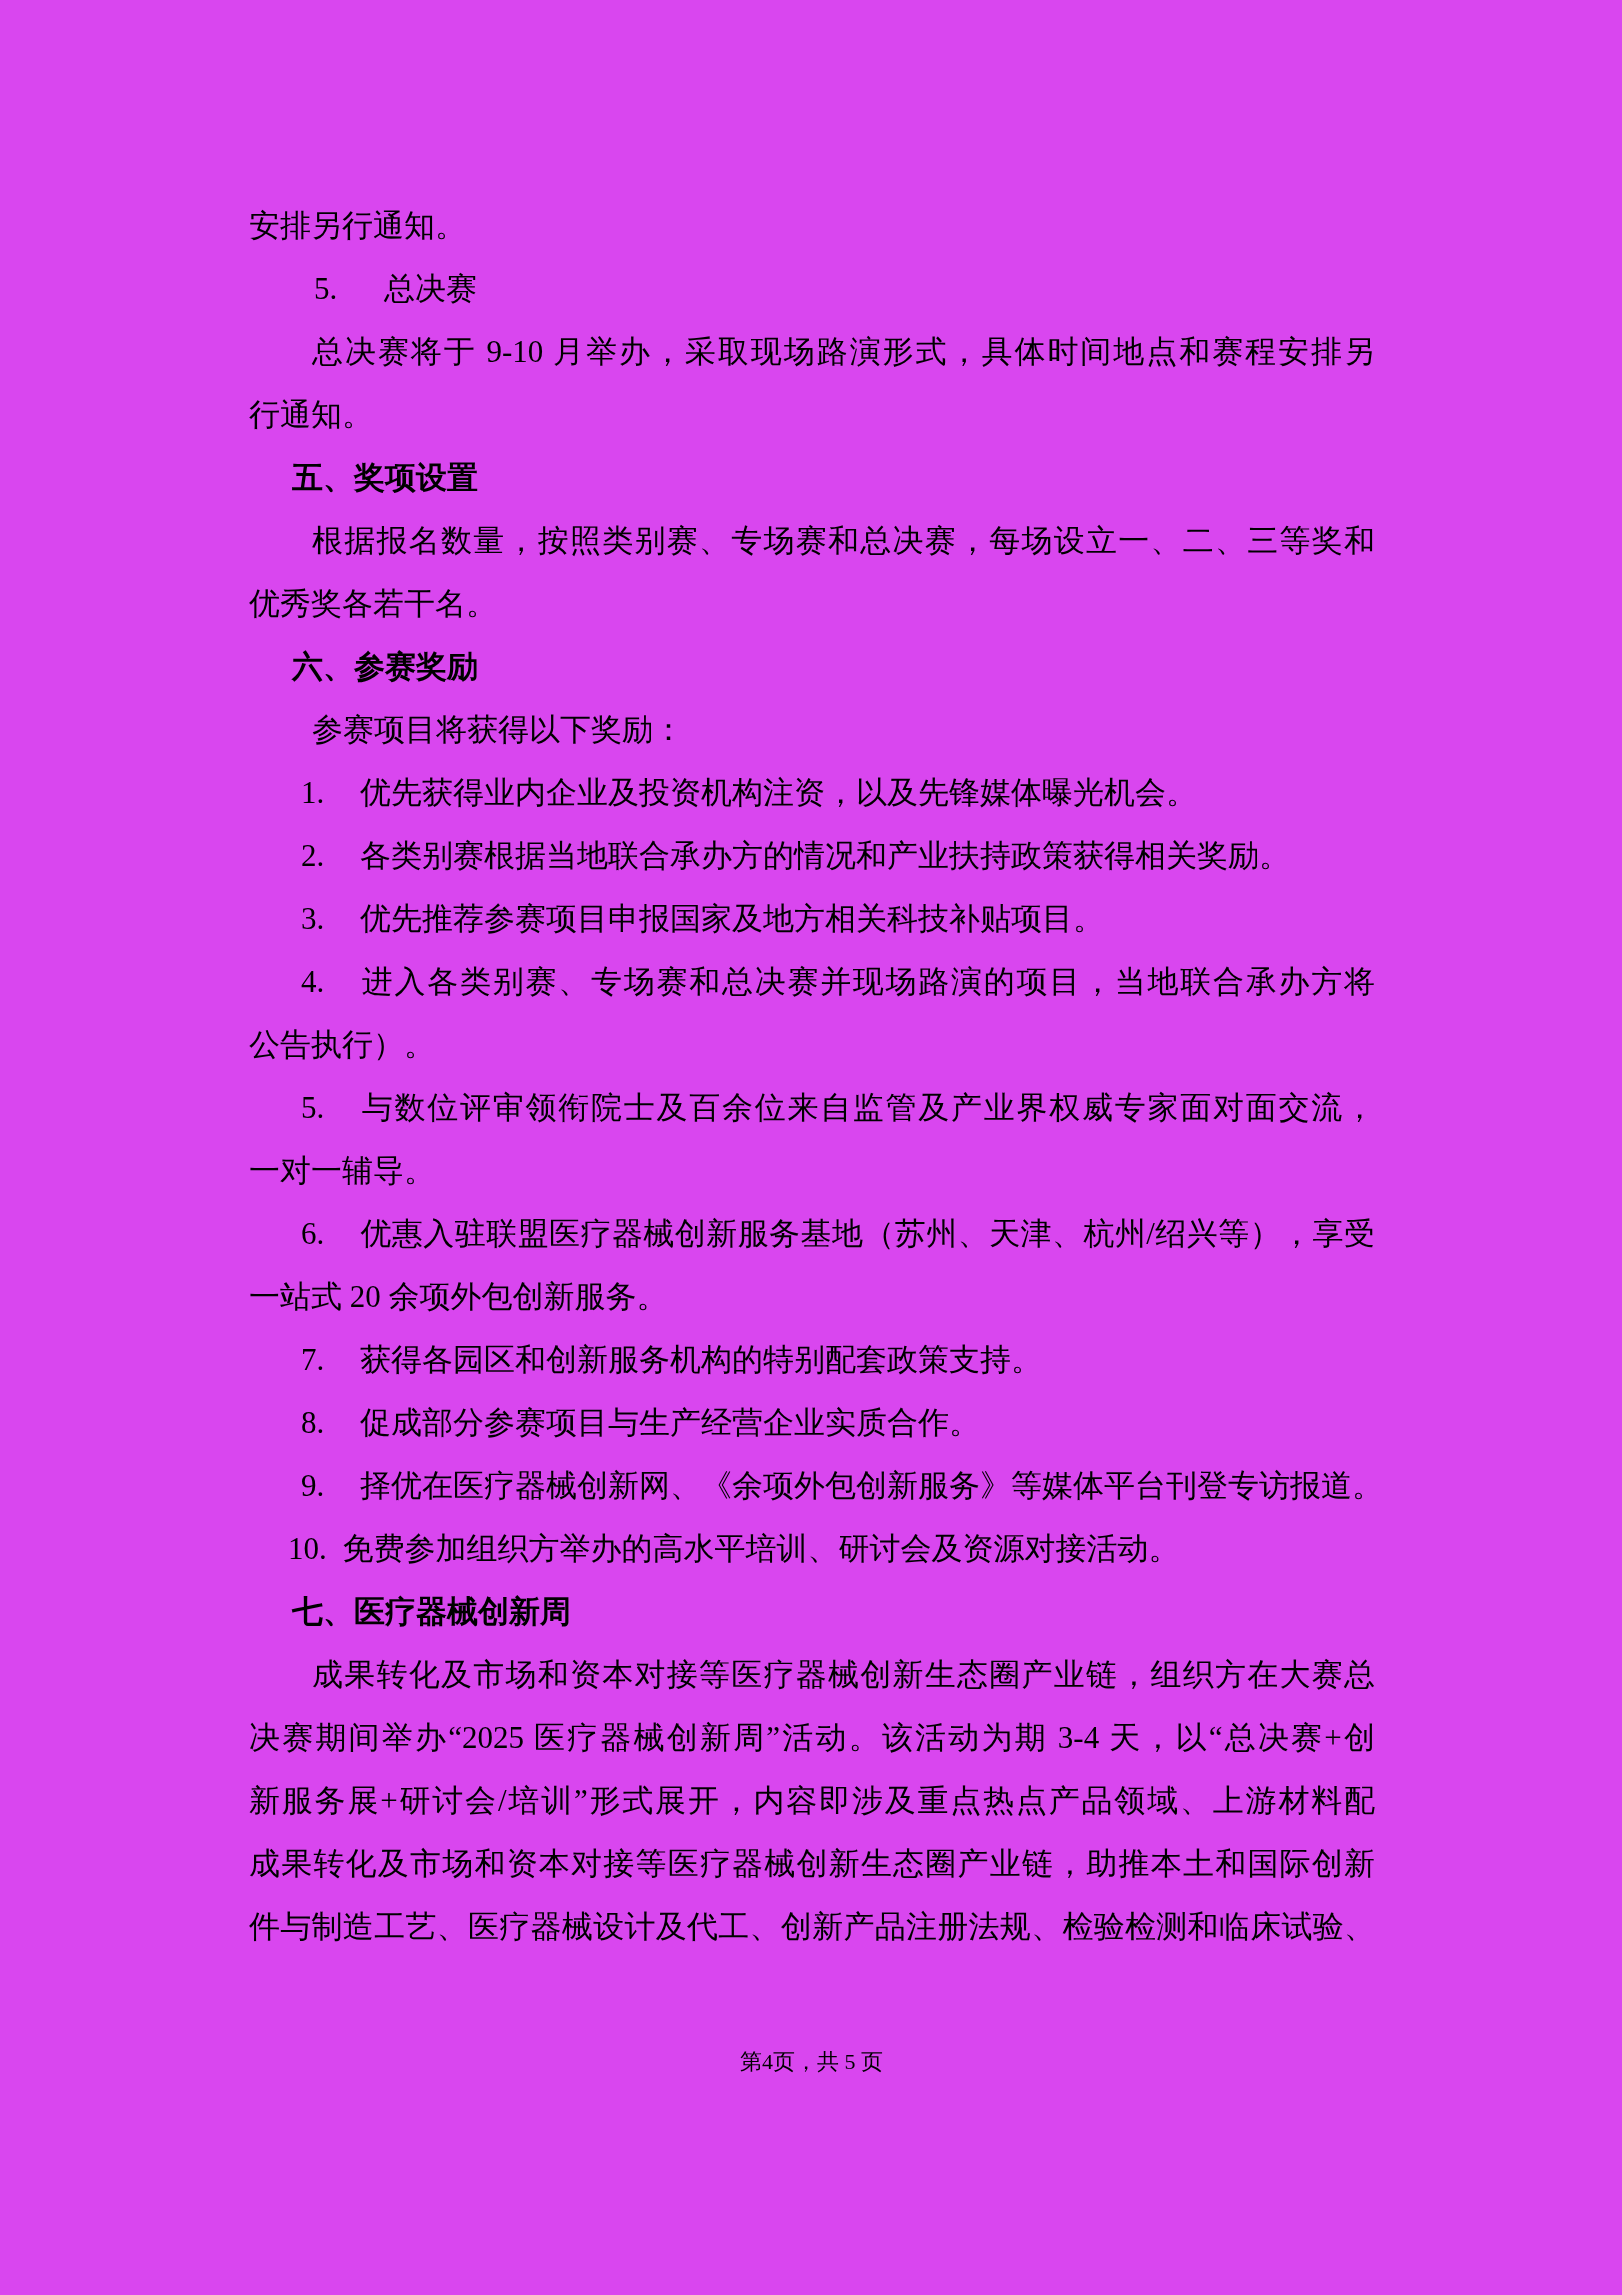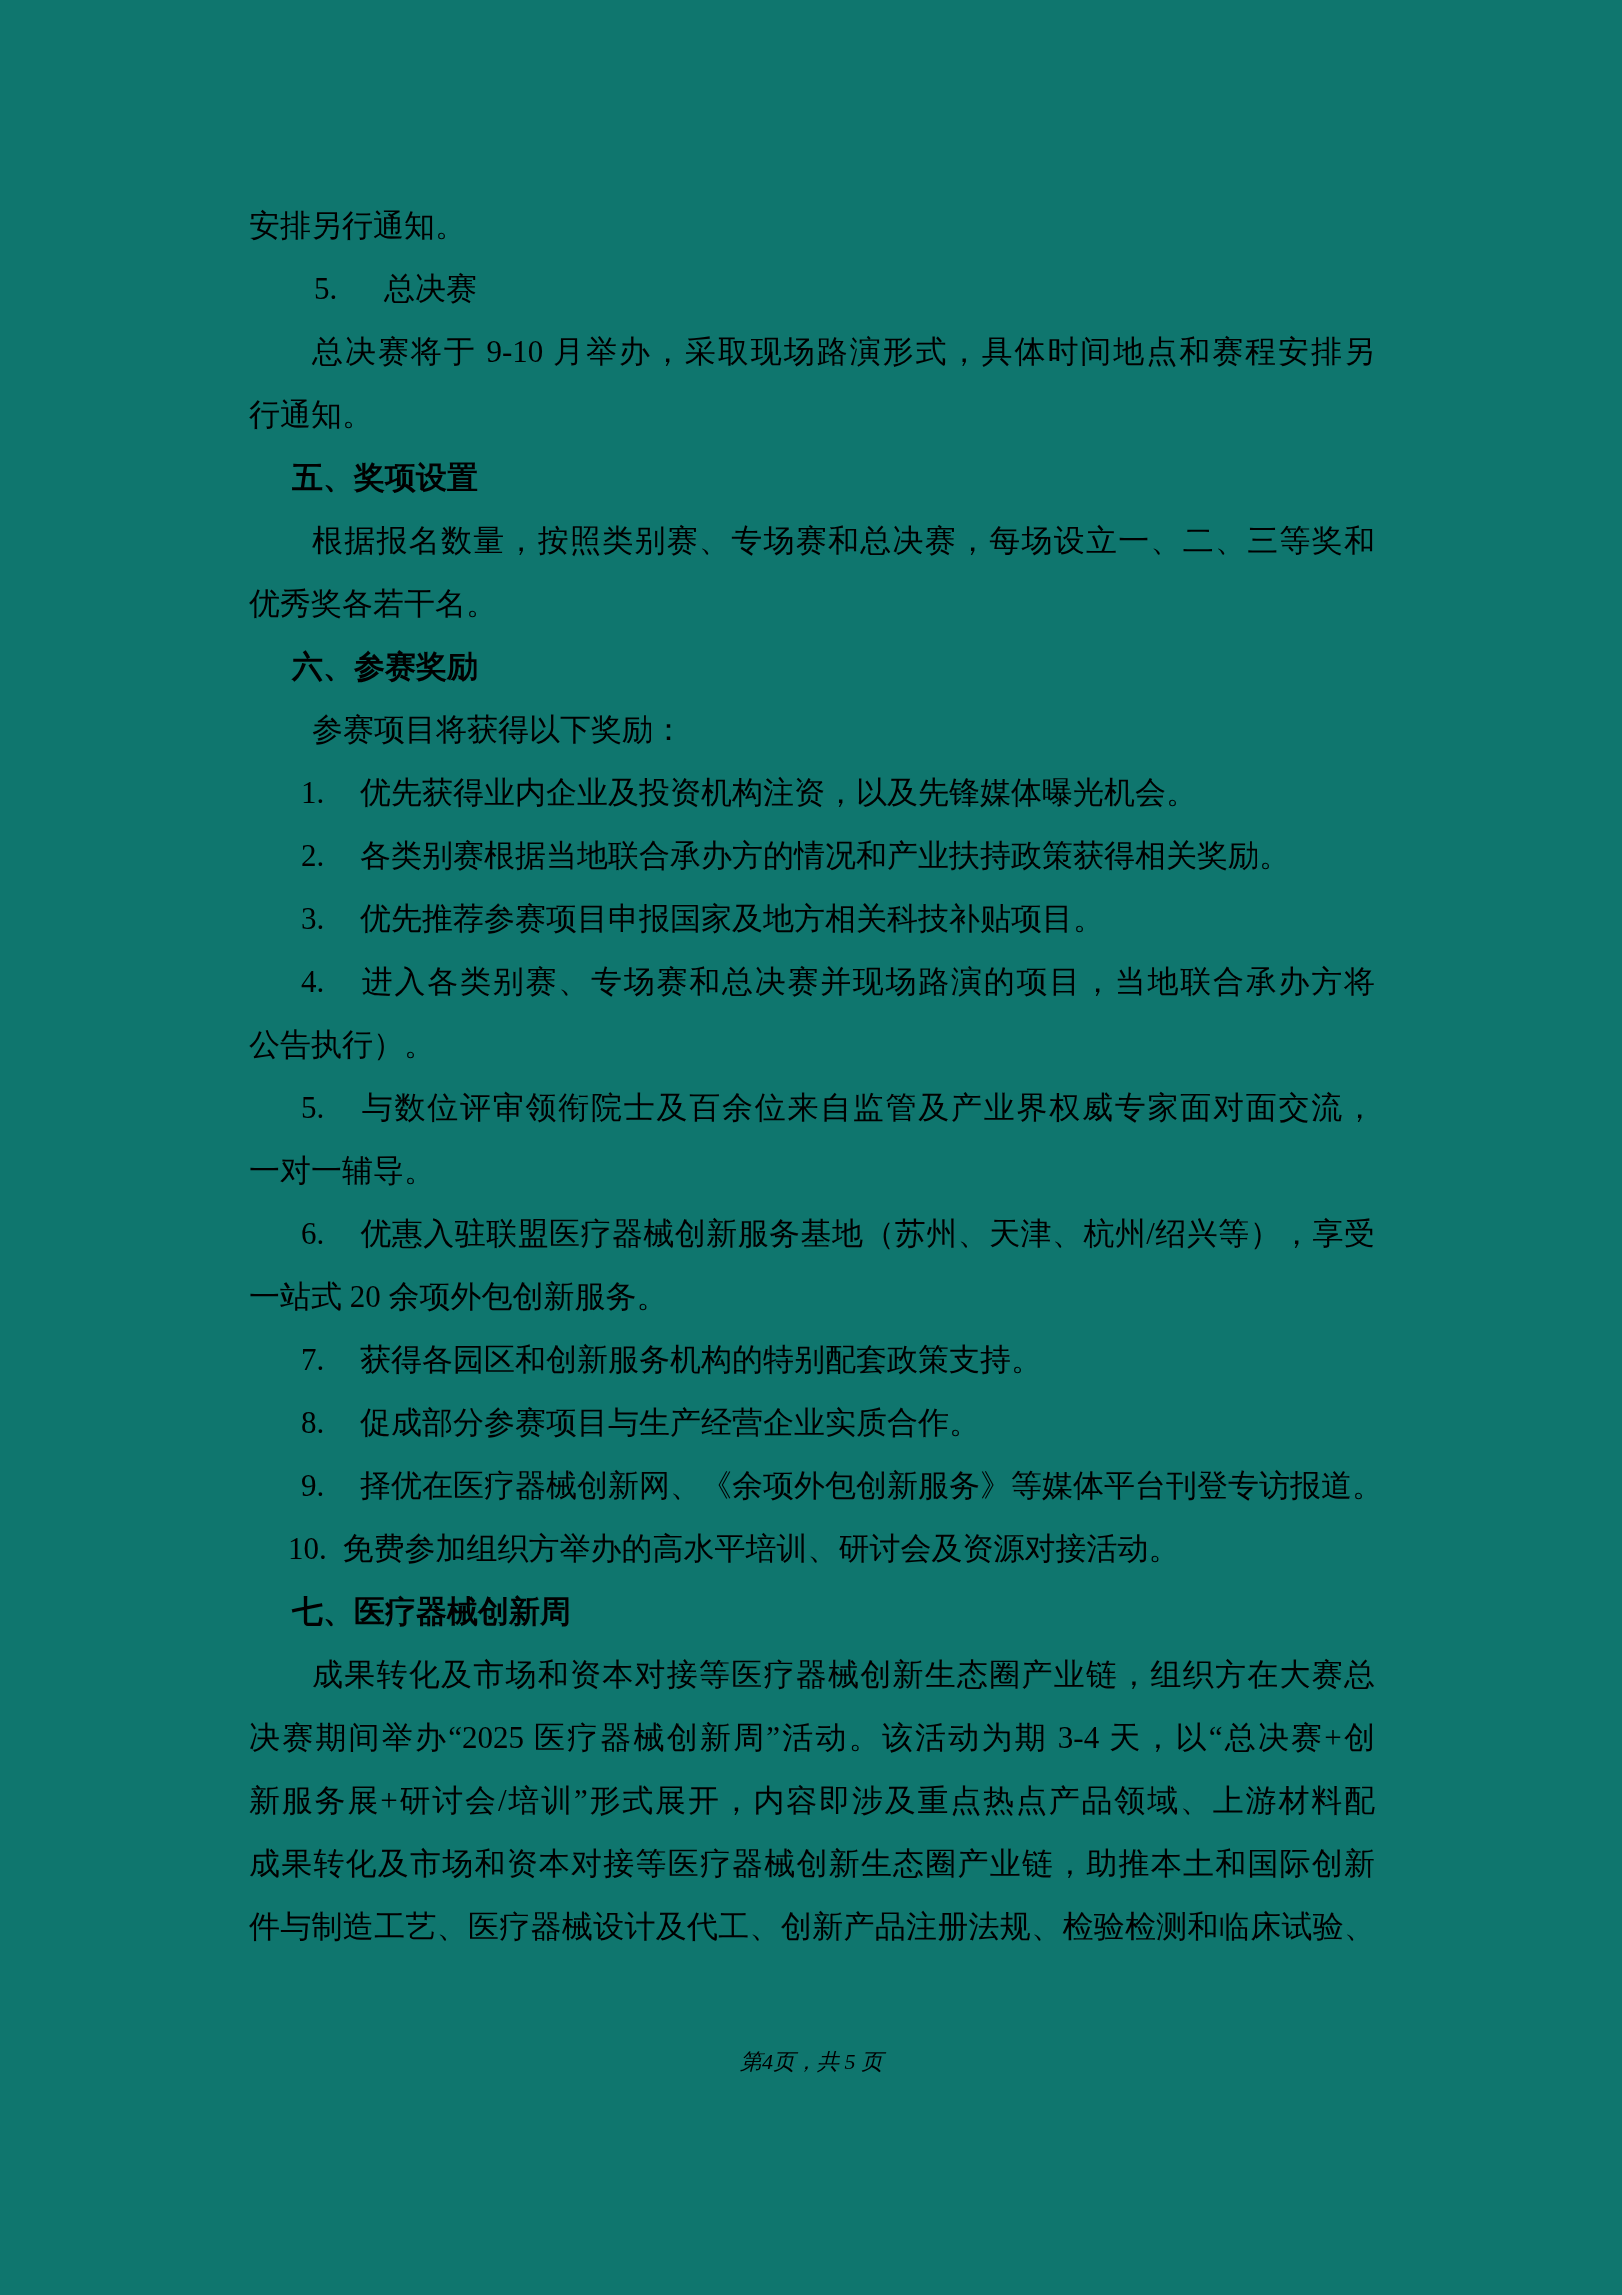--- a/index.html
+++ b/index.html
@@ -4,21 +4,21 @@
 <style>
   html, body {
     margin: 0;
     padding: 0;
     background: #ffffff;
   }
   .page {
     position: relative;
     width: 1623px;
     height: 2295px;
-    background: #0f766e;
+    background: #d946ef;
     overflow: hidden;
     font-family: "Liberation Serif", "DejaVu Serif", serif;
     color: #000000;
   }
   .content {
     position: absolute;
     left: 249px;
     top: 194px;
     width: 1126px;
   }
@@ -49,21 +49,20 @@
   .footer {
     position: absolute;
     left: 0;
     top: 2046px;
     width: 100%;
     text-align: center;
     font-size: 22px;
     line-height: 31px;
     font-family: "Liberation Serif", "DejaVu Serif", serif;
     color: #000000;
-    font-style: italic;
   }
 </style>
 </head>
 <body>
 
 <div class="page">
   <div class="content">
       <div class="line body"><span class="txt">安排另行通知。</span></div>
       <div class="line list-wide"><span class="num">5.</span><span class="txt">总决赛</span></div>
       <div class="line body-indent just"><span class="txt">总决赛将于 9-10 月举办，采取现场路演形式，具体时间地点和赛程安排另</span></div>

